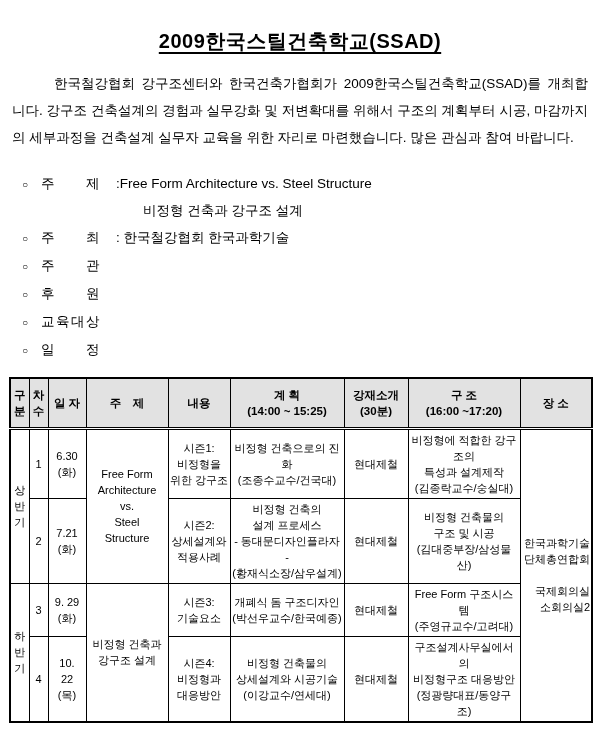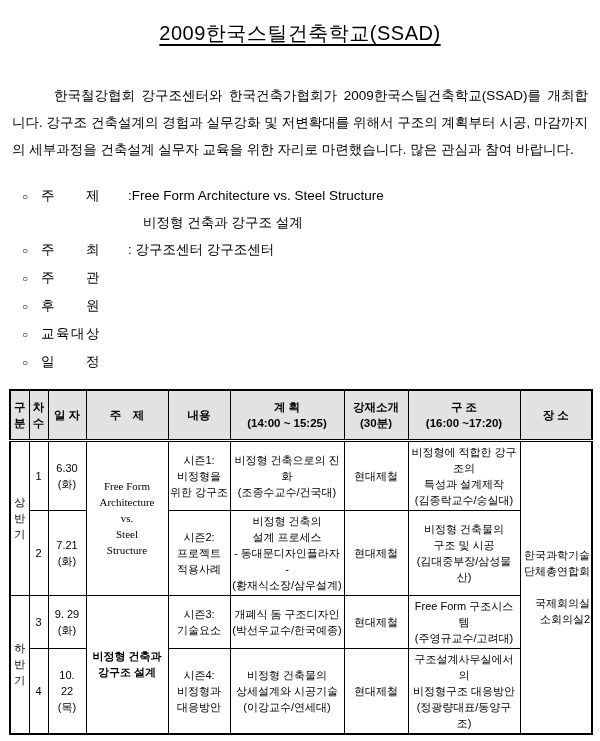--- a/index.html
+++ b/index.html
@@ -8,40 +8,40 @@
     width: 600px; height: 741px;
     color: #000;
     font-family: "Liberation Sans", "DejaVu Sans", sans-serif;
     overflow: hidden;
   }
   .page { padding: 14px 9px 0 9px; }
 
   .title {
     text-align: center;
     font-size: 20px;
-    font-weight: normal;
+    font-weight: bold;
     letter-spacing: 0.5px;
-    margin-top: 6px;
+    margin-top: 14px;
   }
   .title span { text-decoration: underline; text-underline-offset: 4px; }
 
   .intro {
-    margin-top: 35px;
+    margin-top: 15px;
     padding: 0 3px;
     font-size: 13.5px;
     line-height: 27px;
     text-align: justify;
     text-indent: 42px;
   }
 
   .bullets { margin-top: 19px; padding-left: 13px; font-size: 13.5px; }
   .bullet-line { display: flex; align-items: baseline; line-height: 27px; }
   .bmarker { width: 19px; font-size: 10px; }
   .blabel { letter-spacing: 1.5px; white-space: pre; }
-  .bvalue { margin-left: 27px; white-space: pre; }
+  .bvalue { margin-left: 15px; white-space: pre; }
   .bcont { padding-left: 121px; line-height: 26px; white-space: pre; }
 
   table.schedule {
     width: 100%;
     border-collapse: collapse;
     border: 2px solid #000;
     table-layout: fixed;
     margin-top: 13px;
   }
   .schedule th, .schedule td {
@@ -58,22 +58,22 @@
     font-weight: bold;
     height: 50px;
     line-height: 16px;
     border-bottom: 3px double #000;
   }
   .schedule tbody td { font-size: 11px; line-height: 16px; }
   .schedule tbody tr:nth-child(1) { height: 62px; }
   .schedule tbody tr:nth-child(2) { height: 66px; }
   .schedule tbody tr:nth-child(3) { height: 50px; }
   .schedule tbody tr:nth-child(4) { height: 62px; }
-  td.topic-en { font-size: 11.5px; line-height: 19px; font-family: Liberation Serif, serif; }
-  td.topic-kr { font-weight: bold; font-size: 12px; line-height: 18px; }
+  td.topic-en { font-size: 11.5px; line-height: 19px; }
+  td.topic-kr { font-weight: normal; font-size: 12px; line-height: 18px; }
   td.place-cell { line-height: 19px; text-align: right; }
 </style>
 </head>
 <body>
 
 <div class="page">
 
   <div class="title">
     <span>2009한국스틸건축학교(SSAD)</span>
   </div>
@@ -83,21 +83,21 @@
   <div class="bullets">
     <div class="bullet-line">
       <span class="bmarker">○</span>
       <span class="blabel">주　　제</span>
       <span class="bvalue">:Free Form Architecture vs. Steel Structure</span>
     </div>
     <div class="bcont">비정형 건축과 강구조 설계</div>
     <div class="bullet-line">
       <span class="bmarker">○</span>
       <span class="blabel">주　　최</span>
-      <span class="bvalue">: 강구조센터 강구조센터</span>
+      <span class="bvalue">: 한국철강협회 한국과학기술</span>
     </div>
     <div class="bullet-line">
       <span class="bmarker">○</span>
       <span class="blabel">주　　관</span>
     </div>
     <div class="bullet-line">
       <span class="bmarker">○</span>
       <span class="blabel">후　　원</span>
     </div>
     <div class="bullet-line">
@@ -167,21 +167,21 @@
 단체총연합회
 
 국제회의실
 소회의실2</td>
       </tr>
       <tr>
         <td>2</td>
         <td>7.21
 (화)</td>
         <td>시즌2:
-프로젝트
+상세설계와
 적용사례</td>
         <td>비정형 건축의
 설계 프로세스
 - 동대문디자인플라자 -
 (황재식소장/삼우설계)</td>
         <td>현대제철</td>
         <td>비정형 건축물의
 구조 및 시공
 (김대중부장/삼성물산)</td>
       </tr>

